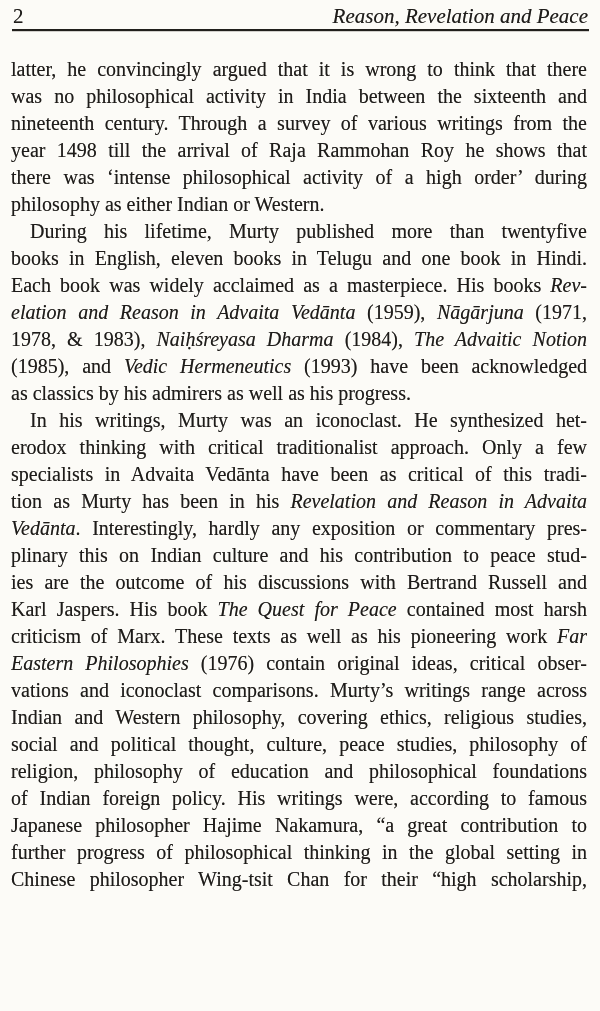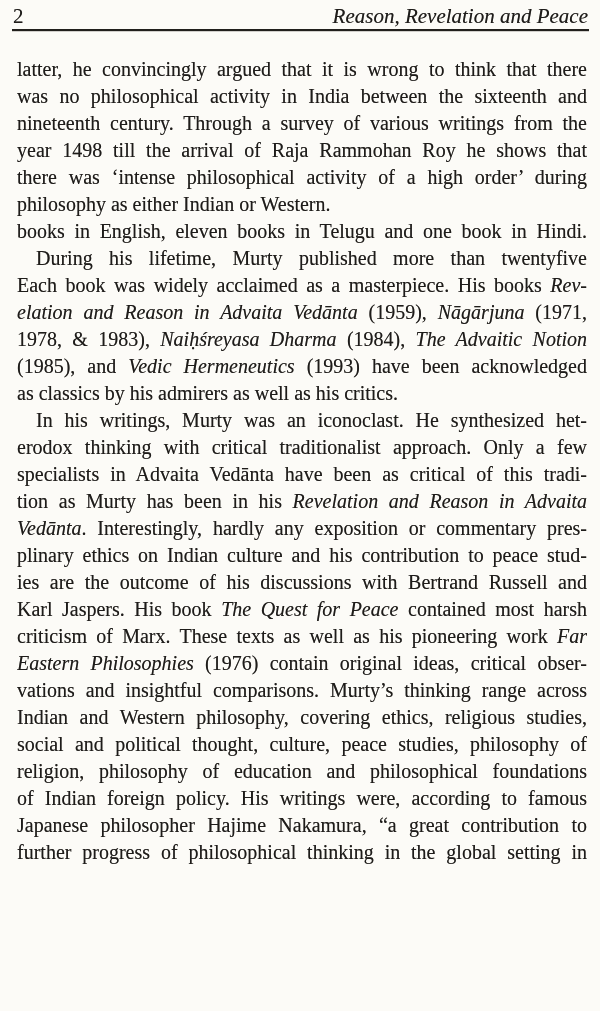--- a/index.html
+++ b/index.html
@@ -32,21 +32,21 @@
     font-style: italic;
     margin-left: 38px;
   }
   .rule {
     height: 2px;
     margin: 1px 11px 0 12px;
     background: #211f1c;
     box-shadow: 0 0.5px 0.5px rgba(40,36,32,0.4);
   }
   .body {
-    margin: 25px 13px 0 17px;
+    margin: 25px 13px 0 11px;
     font-size: 20px;
     line-height: 27px;
     text-shadow: 0 0 0.5px rgba(40,36,32,0.55);
   }
   .paragraph {
     margin: 0;
   }
   .line {
     height: 27px;
     overflow: hidden;
@@ -76,41 +76,42 @@
   <div class="body">
       <div class="paragraph">
         <div class="line"><span class="">latter, he convincingly argued that it is wrong to think that there</span></div>
         <div class="line"><span class="">was no philosophical activity in India between the sixteenth and</span></div>
         <div class="line"><span class="">nineteenth century. Through a survey of various writings from the</span></div>
         <div class="line"><span class="">year 1498 till the arrival of Raja Rammohan Roy he shows that</span></div>
         <div class="line"><span class="">there was ‘intense philosophical activity of a high order’ during</span></div>
         <div class="line endline"><span class="">philosophy as either Indian or Western.</span></div>
       </div>
       <div class="paragraph">
+        <div class="line indent"><span class="">During his lifetime, Murty published more than twentyfive</span></div>
         <div class="line"><span class="">books in English, eleven books in Telugu and one book in Hindi.</span></div>
-        <div class="line indent"><span class="">During his lifetime, Murty published more than twentyfive</span></div>
         <div class="line"><span class="">Each book was widely acclaimed as a masterpiece. His books </span><span class="italic">Rev-</span></div>
         <div class="line"><span class="italic">elation and Reason in Advaita Vedānta</span><span class=""> (1959), </span><span class="italic">Nāgārjuna</span><span class=""> (1971,</span></div>
         <div class="line"><span class="">1978, &amp; 1983), </span><span class="italic">Naiḥśreyasa Dharma</span><span class=""> (1984), </span><span class="italic">The Advaitic Notion</span></div>
         <div class="line"><span class="">(1985), and </span><span class="italic">Vedic Hermeneutics</span><span class=""> (1993) have been acknowledged</span></div>
-        <div class="line endline"><span class="">as classics by his admirers as well as his critics.</span></div>
+        <div class="line endline"><span class="">as classics by his admirers as well as his progress.</span></div>
       </div>
       <div class="paragraph">
         <div class="line indent"><span class="">In his writings, Murty was an iconoclast. He synthesized het-</span></div>
         <div class="line"><span class="">erodox thinking with critical traditionalist approach. Only a few</span></div>
         <div class="line"><span class="">specialists in Advaita Vedānta have been as critical of this tradi-</span></div>
         <div class="line"><span class="">tion as Murty has been in his </span><span class="italic">Revelation and Reason in Advaita</span></div>
         <div class="line"><span class="italic">Vedānta</span><span class="">. Interestingly, hardly any exposition or commentary pres-</span></div>
-        <div class="line"><span class="">plinary ethics on Indian culture and his contribution to peace stud-</span></div>
+        <div class="line"><span class="">plinary this on Indian culture and his contribution to peace stud-</span></div>
         <div class="line"><span class="">ies are the outcome of his discussions with Bertrand Russell and</span></div>
         <div class="line"><span class="">Karl Jaspers. His book </span><span class="italic">The Quest for Peace</span><span class=""> contained most harsh</span></div>
         <div class="line"><span class="">criticism of Marx. These texts as well as his pioneering work </span><span class="italic">Far</span></div>
         <div class="line"><span class="italic">Eastern Philosophies</span><span class=""> (1976) contain original ideas, critical obser-</span></div>
-        <div class="line"><span class="">vations and insightful comparisons. Murty’s thinking range across</span></div>
+        <div class="line"><span class="">vations and iconoclast comparisons. Murty’s writings range across</span></div>
         <div class="line"><span class="">Indian and Western philosophy, covering ethics, religious studies,</span></div>
         <div class="line"><span class="">social and political thought, culture, peace studies, philosophy of</span></div>
         <div class="line"><span class="">religion, philosophy of education and philosophical foundations</span></div>
         <div class="line"><span class="">of Indian foreign policy. His writings were, according to famous</span></div>
         <div class="line"><span class="">Japanese philosopher Hajime Nakamura, “a great contribution to</span></div>
         <div class="line"><span class="">further progress of philosophical thinking in the global setting in</span></div>
+        <div class="line"><span class="">Chinese philosopher Wing-tsit Chan for their “high scholarship,</span></div>
       </div>
     </div>
 </div>
 
 </body></html>

